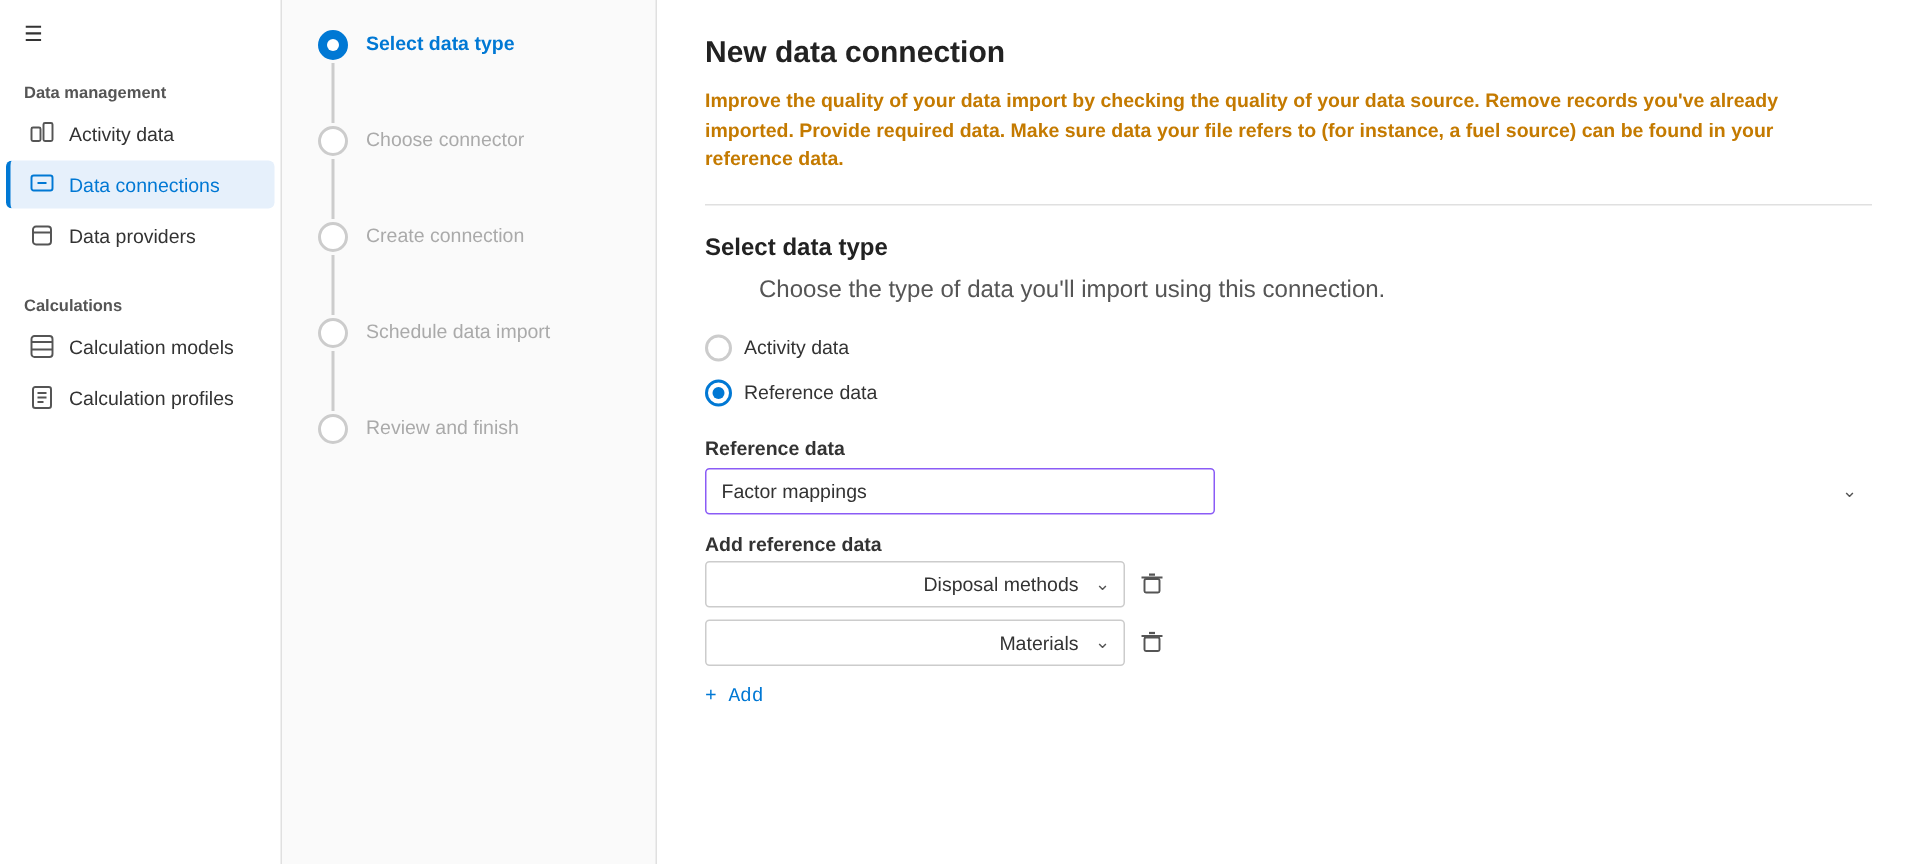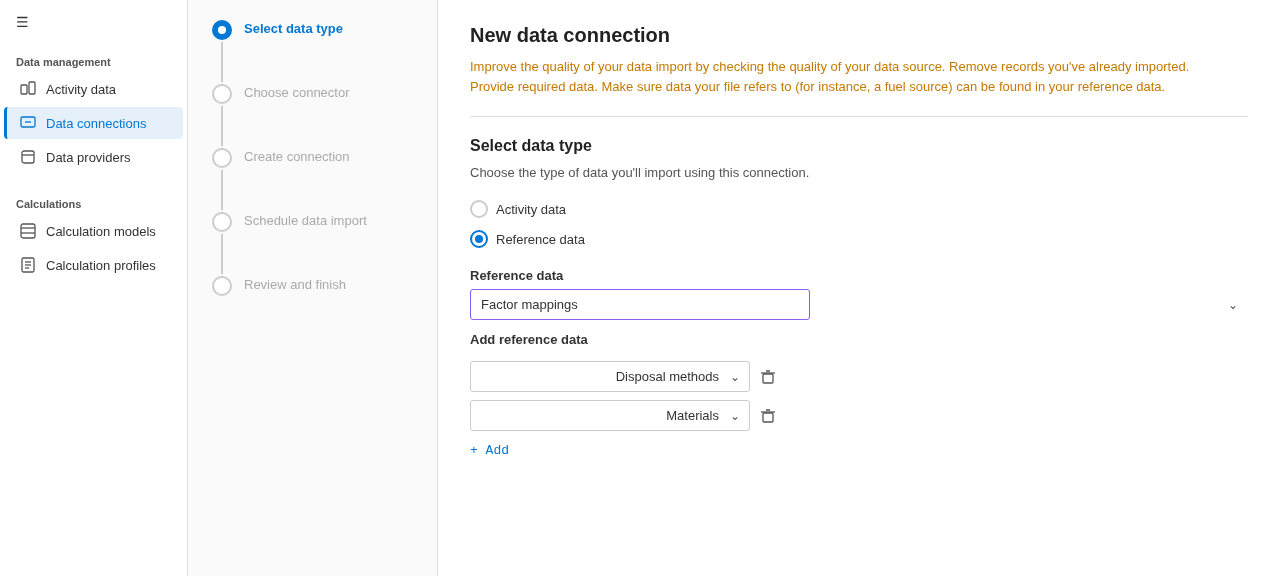--- a/index.html
+++ b/index.html
@@ -126,36 +126,38 @@
       font-weight: 600;
       color: #222;
       margin-bottom: 10px;
     }
     .info-text {
       color: #c47a00;
       font-size: 13px;
       margin-bottom: 20px;
       line-height: 1.5;
       max-width: 740px;
+      font-weight: bold;
     }
     .section-divider {
       border: none;
       border-top: 1px solid #e0e0e0;
       margin-bottom: 20px;
     }
     .section-title {
       font-size: 16px;
       font-weight: 600;
       color: #222;
       margin-bottom: 10px;
     }
     .section-desc {
-      font-size: 13px;
+      font-size: 16px;
       color: #555;
       margin-bottom: 20px;
+      margin-left: 36px;
     }
     .radio-group {
       display: flex;
       flex-direction: column;
       gap: 12px;
       margin-bottom: 20px;
     }
     .radio-item {
       display: flex;
       align-items: center;
@@ -215,21 +217,21 @@
       top: 50%;
       transform: translateY(-50%);
       pointer-events: none;
       color: #555;
       font-size: 12px;
     }
     .add-ref-label {
       font-size: 13px;
       font-weight: 600;
       color: #333;
-      margin-bottom: 14px;
+      margin-bottom: 4px;
     }
     .add-ref-row {
       display: flex;
       align-items: center;
       gap: 6px;
       margin-bottom: 8px;
     }
     .add-ref-dropdown {
       position: relative;
     }

